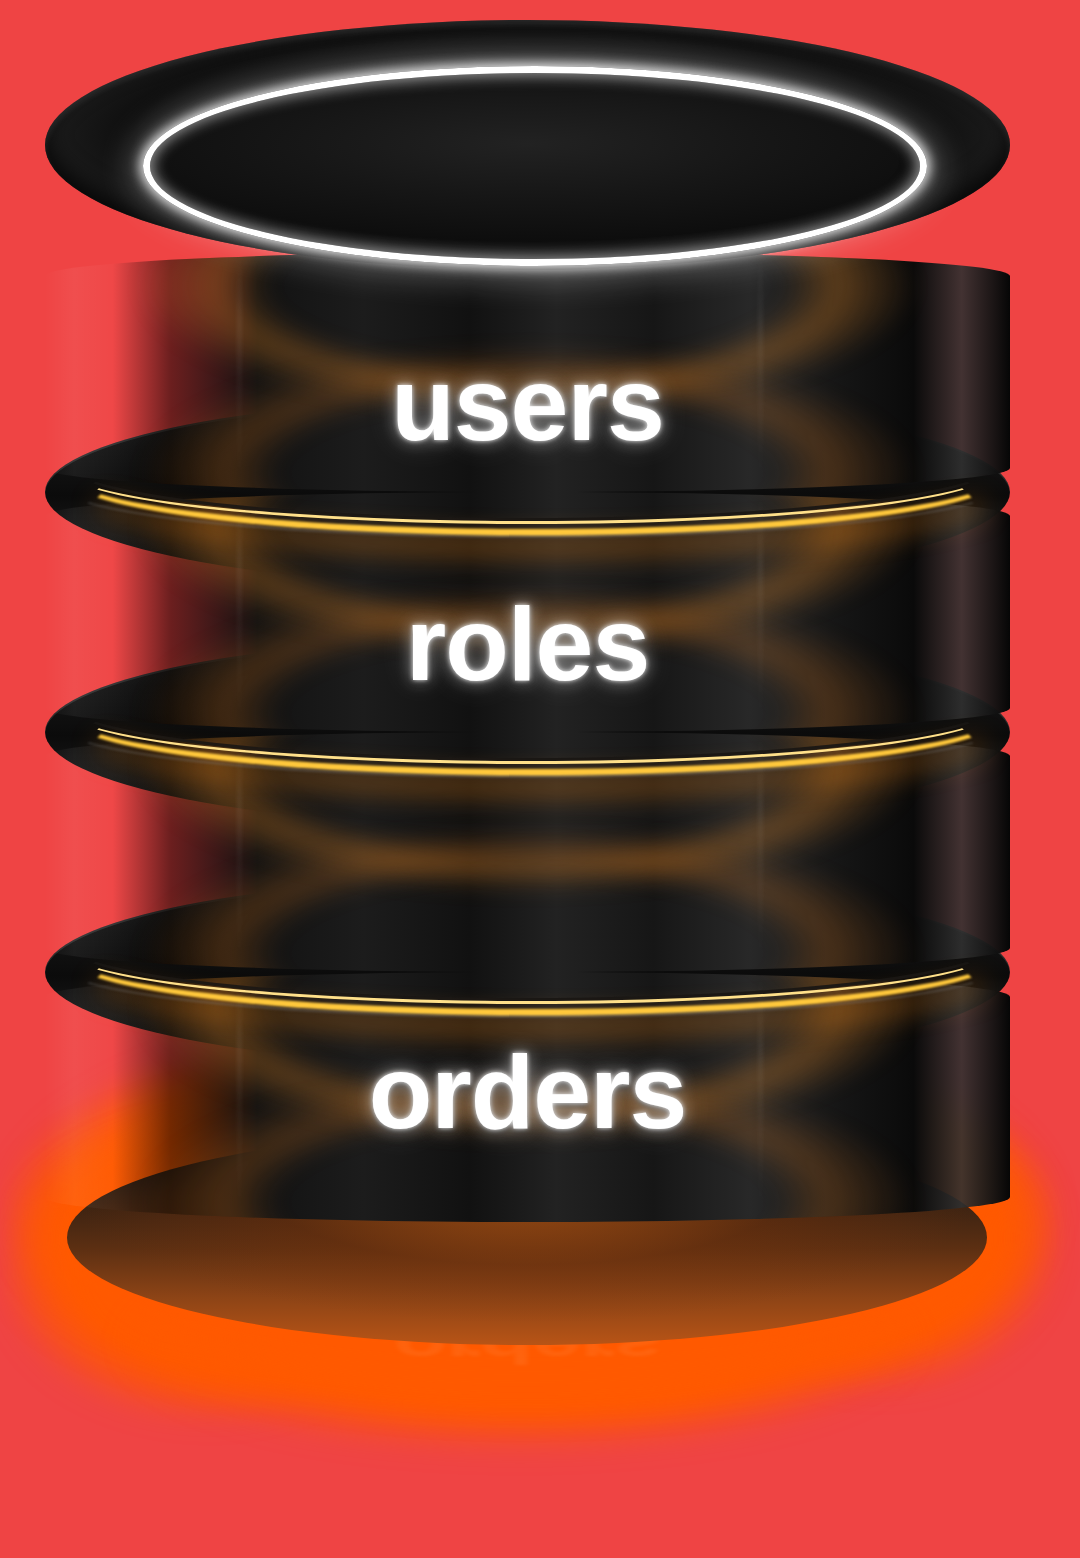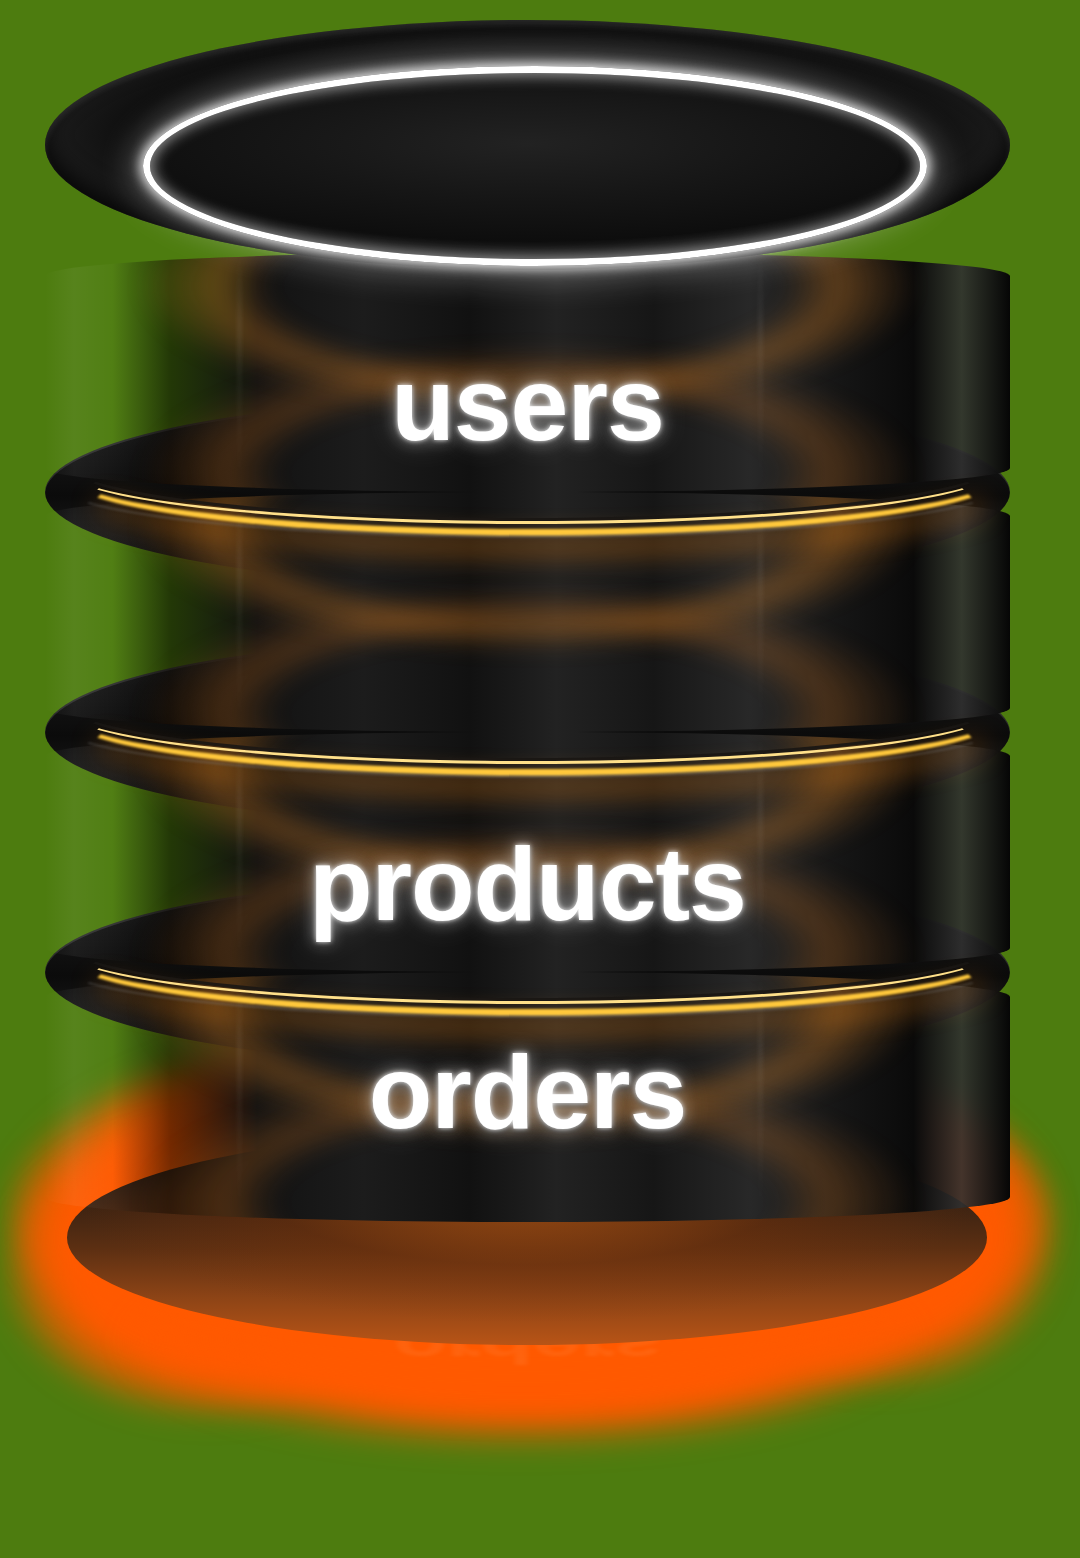--- a/index.html
+++ b/index.html
@@ -3,21 +3,21 @@
 <meta charset="utf-8">
 <title>Database Cylinder</title>
 <style>
   html,body{margin:0;padding:0;background:#ffffff;}
   body{
     width:1080px;height:1558px;overflow:hidden;position:relative;
     font-family:"Liberation Sans","DejaVu Sans",sans-serif;
   }
 
   
-  #stage{position:absolute;inset:0;background:#4d7c0f;}
+  #stage{position:absolute;inset:0;background:#ef4444;}
 
   
   .halo{position:absolute;border-radius:50%;filter:blur(14px);}
   #halo-main{
     left:10px;top:1010px;width:1040px;height:400px;
     background:radial-gradient(ellipse 52% 55% at 50% 52%,
         #ff5a00 0%, #ff5a00 62%, #ff5c02 76%, rgba(255,90,0,0.92) 86%,
         rgba(255,90,0,0.35) 95%, rgba(255,90,0,0) 100%);
   }
   #halo-left{
@@ -286,19 +286,19 @@
     <div class="ringwrap" style="top:852px;">
       <div class="ring-dark"></div>
       <div class="ring-glow"></div>
       <div class="ring-core"></div>
       <div class="ring-hot"></div>
       <div class="ring-lip"></div>
     </div>
 
     <div class="label" style="top:332px;font-size:104px;line-height:104px;">users</div>
 
-
-    <div class="label" style="top:812px;font-size:104px;line-height:104px;">products</div>
+    <div class="label" style="top:572px;font-size:104px;line-height:104px;">roles</div>
+
 
     <div class="label" style="top:1020px;font-size:104px;line-height:104px;">orders</div>
 
   </div>
 </div>
 
 </body></html>

